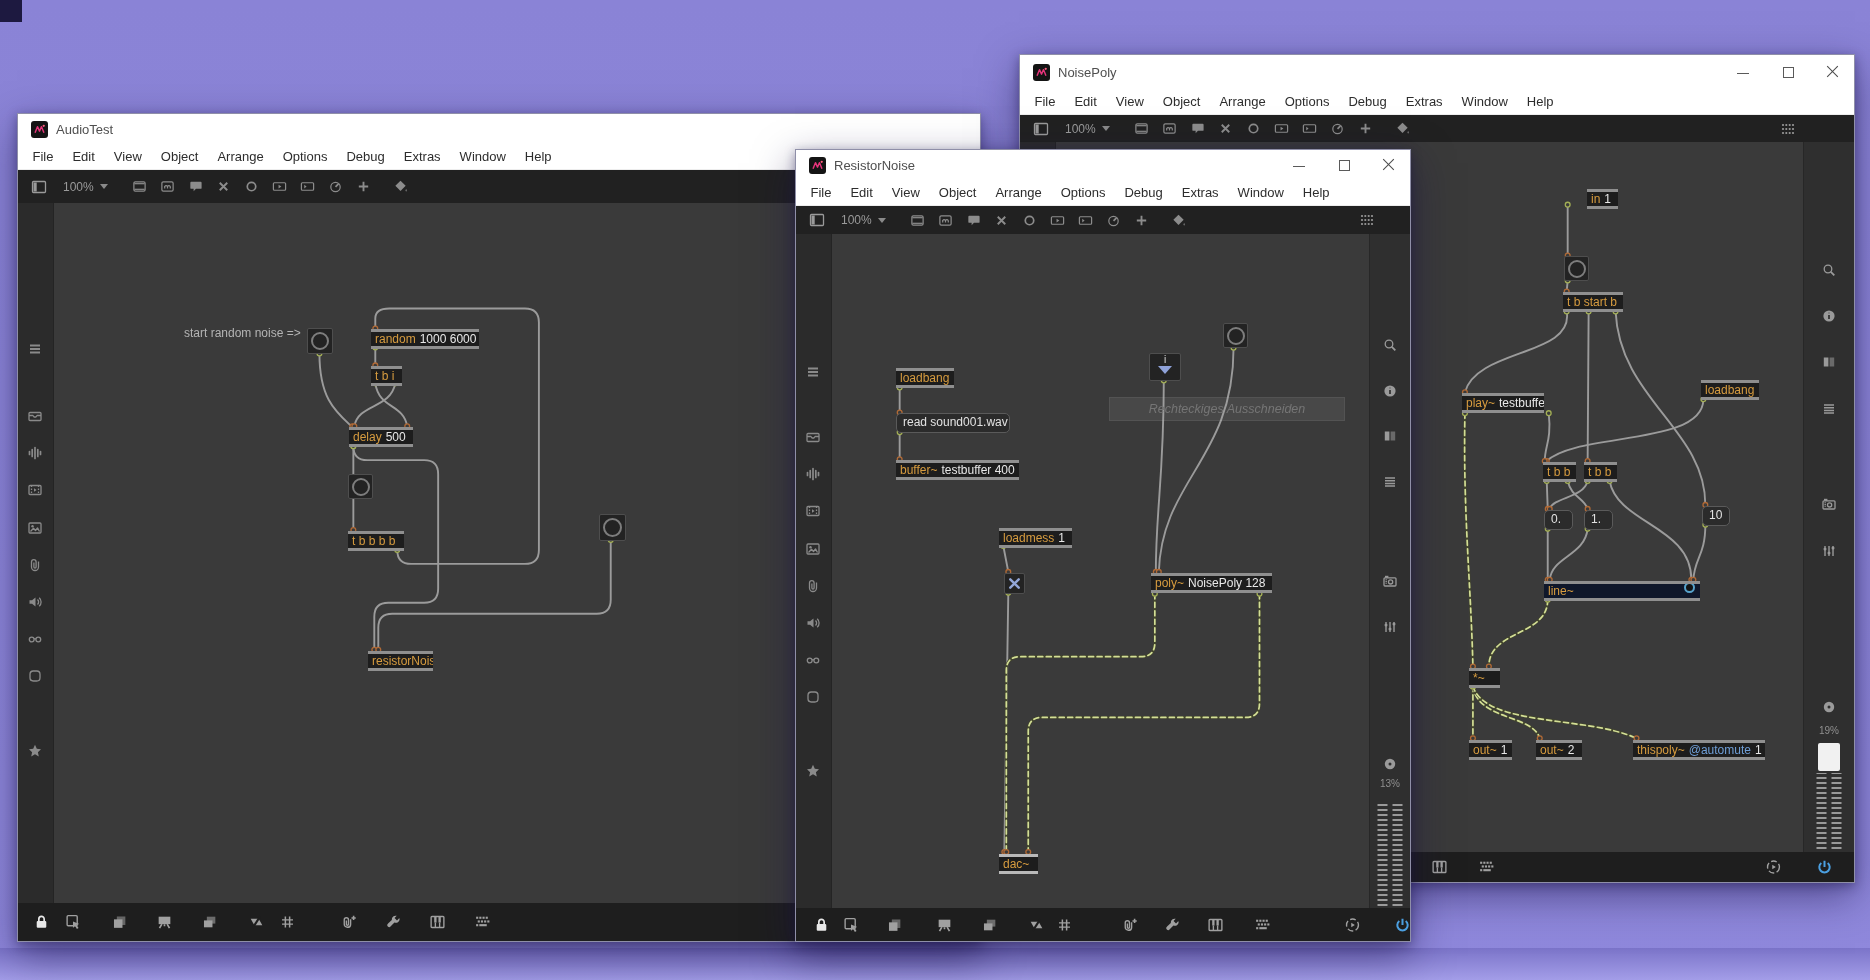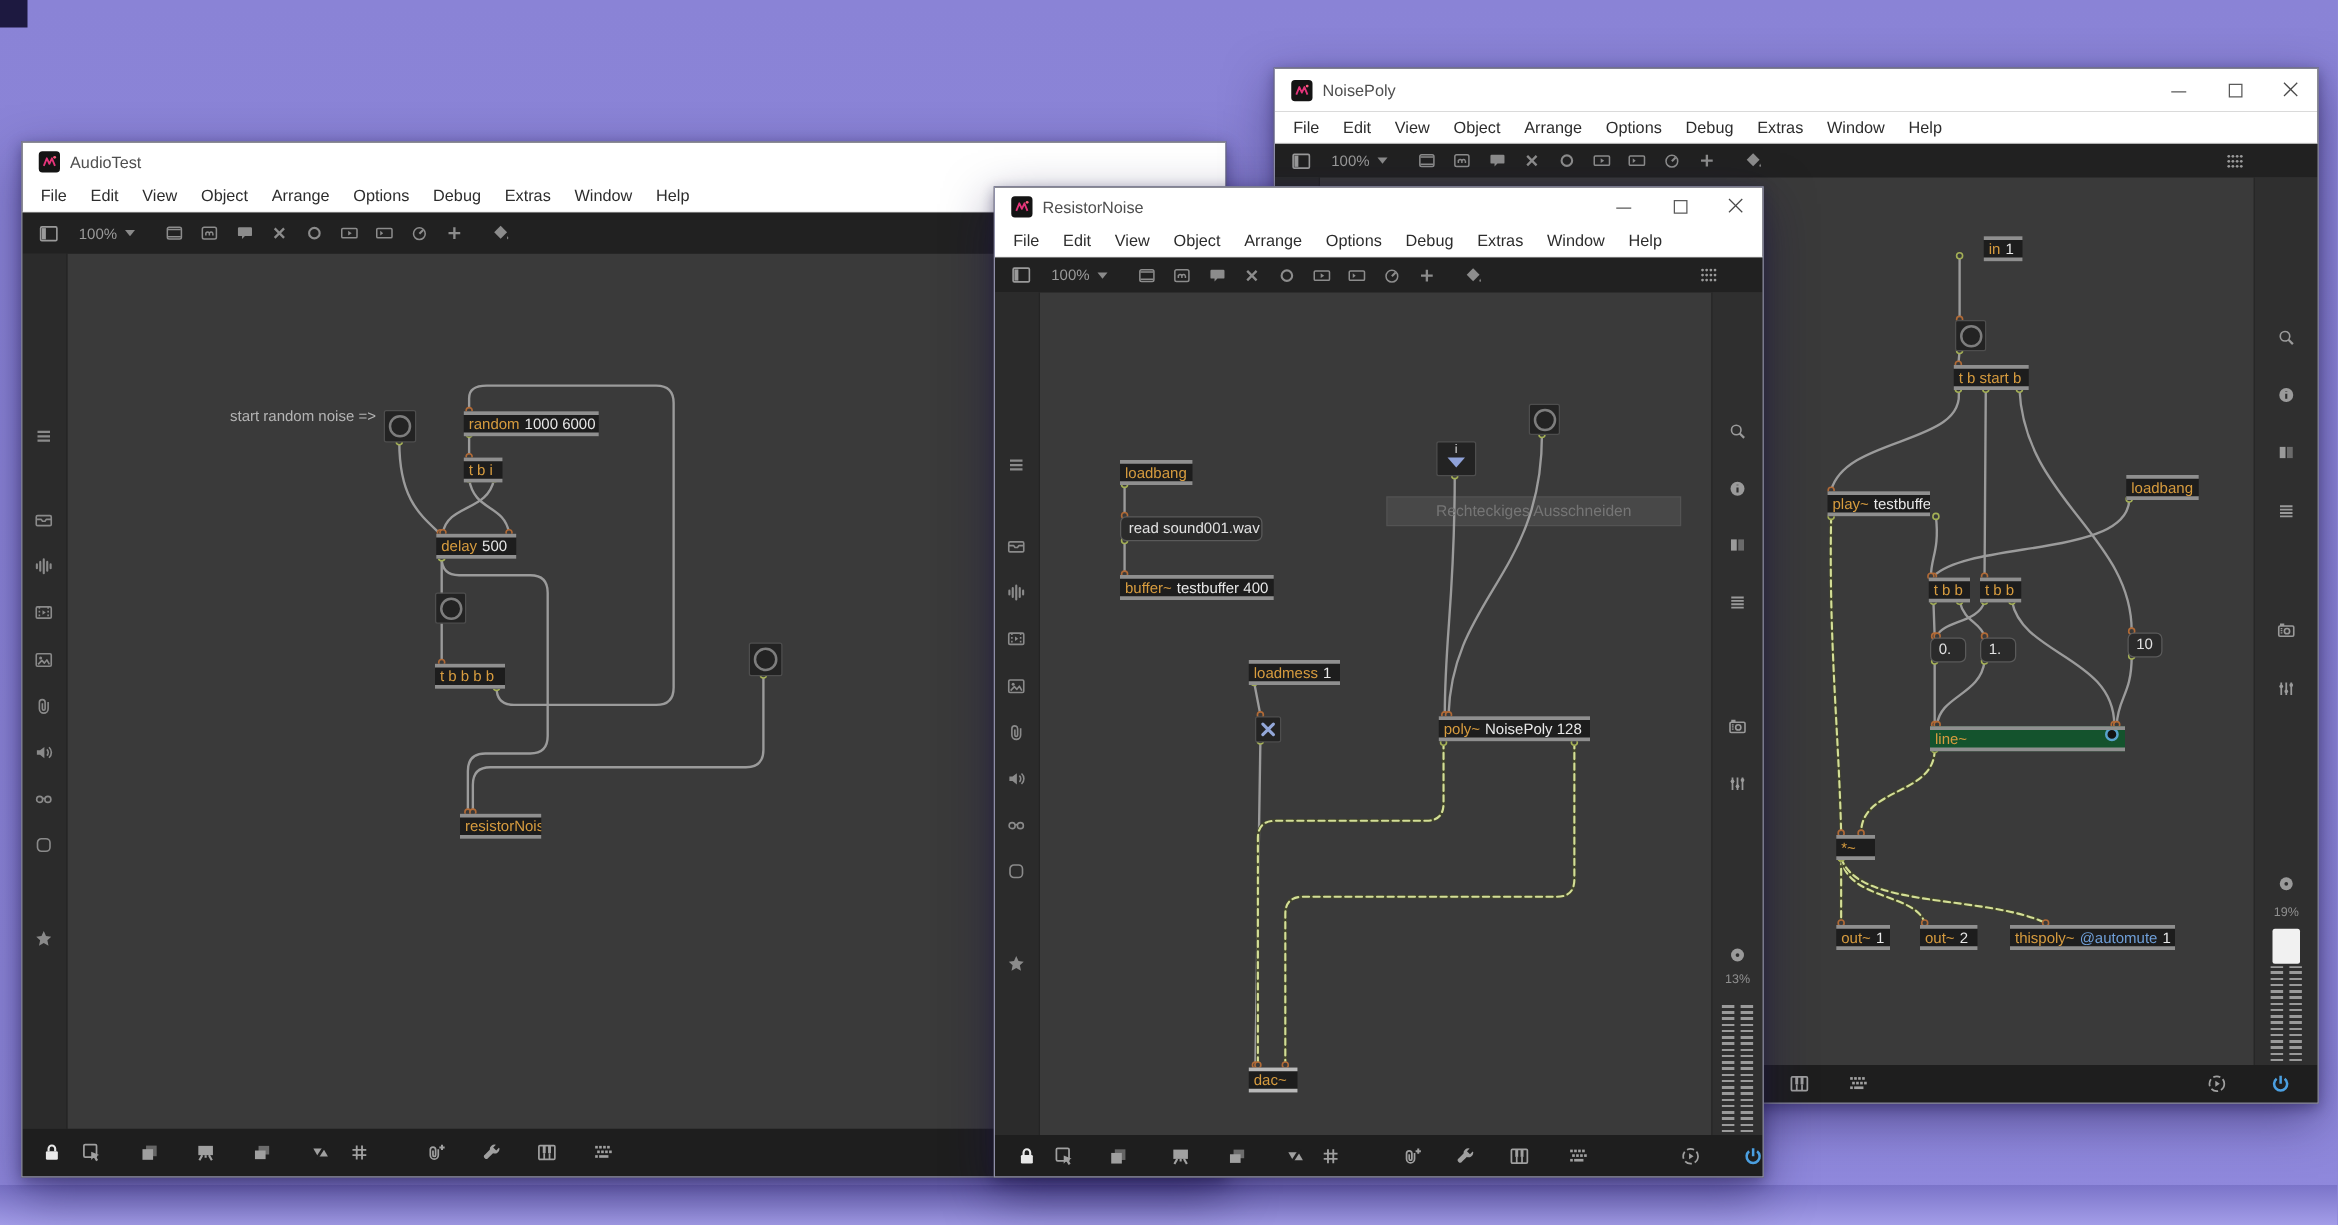--- a/index.html
+++ b/index.html
@@ -51,21 +51,21 @@
   .npslider{position:absolute;left:50%;transform:translateX(-50%);width:22px;height:28px;
        background:#f1f1f1;border-radius:2px;}
   .botbar{position:absolute;left:0;right:0;bottom:0;background:#1e1e1e;}
   .botbar .icn{position:absolute;top:50%;transform:translateY(-50%);}
   
   .nodes{position:absolute;inset:0;}
   .mxobj{position:absolute;height:20px;background:#1d1d1d;border-top:3px solid #8f8f8f;
       border-bottom:3px solid #8f8f8f;box-sizing:border-box;font-size:12px;line-height:14px;
       padding:0 4px;white-space:nowrap;overflow:hidden;color:#e8e8e8;}
   .mxobj.bright{border-top-color:#b9b9b9;border-bottom-color:#b9b9b9;}
-  .mxobj.darkwide{background:#14532d;}
+  .mxobj.darkwide{background:#0f172a;}
   .oname{color:#d79c3f;}
   .oargs{color:#e8e8e8;margin-left:4px;}
   .oattr{color:#6f9fd8;margin-left:4px;}
   .oval{color:#e8e8e8;margin-left:4px;}
   .bluedot{position:absolute;right:5px;top:-2px;width:7px;height:7px;border-radius:50%;
       border:2px solid #57a3cc;background:#131313;}
   .mxmsg{position:absolute;height:20px;background:#2b2b2b;border:1px solid #5a5a5a;
       border-radius:5px;box-sizing:border-box;font-size:12px;line-height:17px;padding:0 6px;
       color:#e2e2e2;white-space:nowrap;overflow:hidden;}
   .mxcomment{position:absolute;font-size:12px;color:#b4b4b4;white-space:nowrap;}
@@ -73,21 +73,21 @@
       box-sizing:border-box;display:flex;align-items:center;justify-content:center;}
   .mxbang i{display:block;border:2px solid #7d7d7d;border-radius:50%;}
   .mxtoggle{position:absolute;background:#232323;border-radius:2px;border:1px solid #4e4e4e;
       box-sizing:border-box;display:flex;align-items:center;justify-content:center;}
   .mxumenu{position:absolute;background:#232323;border-radius:2px;border:1px solid #4e4e4e;
       box-sizing:border-box;text-align:center;color:#dcdcdc;font-size:10px;line-height:11px;}
   .mxumenu .tri{width:0;height:0;margin:1px auto 0;border-left:7px solid transparent;
       border-right:7px solid transparent;border-top:8px solid #8fa2d9;}
   .mxghost{position:absolute;height:24px;background:rgba(170,170,170,.13);
       border:1px solid rgba(220,220,220,.08);box-sizing:border-box;color:#757575;
-      font-size:12.5px;text-align:center;line-height:22px;}
+      font-size:12.5px;text-align:center;line-height:22px;font-style:italic;}
 </style>
 </head>
 <body>
 
 <div id="desktop">
   <div class="corner"></div>
   <div class="bottomband"></div>
 
   <section class="win" id="w-audiotest" style="left:17px;top:113px;width:964px;height:829px;z-index:10">
     <header class="titlebar" style="height:30px">
@@ -673,21 +673,21 @@
           <div class="mxobj" style="left: 681px; top: 325px; width: 58px;"><span class="oname">loadbang</span></div>
           <div class="mxobj" style="left: 523px; top: 407px; width: 33px;"><span class="oname">t b b</span></div>
           <div class="mxobj" style="left: 564px; top: 407px; width: 33px;"><span class="oname">t b b</span></div>
           <div class="mxmsg" style="left: 524px; top: 455px; width: 29px;">0.</div>
           <div class="mxmsg" style="left: 564px; top: 455px; width: 29px;">1.</div>
           <div class="mxmsg" style="left: 682px; top: 451px; width: 28px;">10</div>
           <div class="mxobj darkwide" style="left: 524px; top: 526px; width: 156px;"><span class="oname">line~</span><span class="bluedot"></span></div>
           <div class="mxobj" style="left: 449px; top: 613px; width: 31px;"><span class="oname">*~</span></div>
           <div class="mxobj" style="left: 449px; top: 685px; width: 43px;"><span class="oname">out~</span><span class="oargs">1</span></div>
           <div class="mxobj" style="left: 516px; top: 685px; width: 46px;"><span class="oname">out~</span><span class="oargs">2</span></div>
-          <div class="mxobj" style="left: 588px; top: 685px; width: 132px;"><span class="oname">thispoly~</span><span class="oattr">@automute</span><span class="oval">1</span></div>
+          <div class="mxobj" style="left: 613px; top: 685px; width: 132px;"><span class="oname">thispoly~</span><span class="oattr">@automute</span><span class="oval">1</span></div>
         </div>
     </div>
     <footer class="botbar" style="height:30px">
         <span class="icn" style="left: 411px;">
           <svg width="17" height="17" viewBox="0 0 16 16" fill="none" stroke="#a0a0a0" stroke-width="1.3" stroke-linejoin="round">
             <rect x="2" y="2.8" width="12" height="10.4" rx=".8"></rect>
             <path d="M6 8.5 V13 M10 8.5 V13"></path>
             <rect x="4.9" y="2.8" width="2.2" height="5.7" fill="#a0a0a0" stroke="none"></rect>
             <rect x="8.9" y="2.8" width="2.2" height="5.7" fill="#a0a0a0" stroke="none"></rect>
           </svg>

